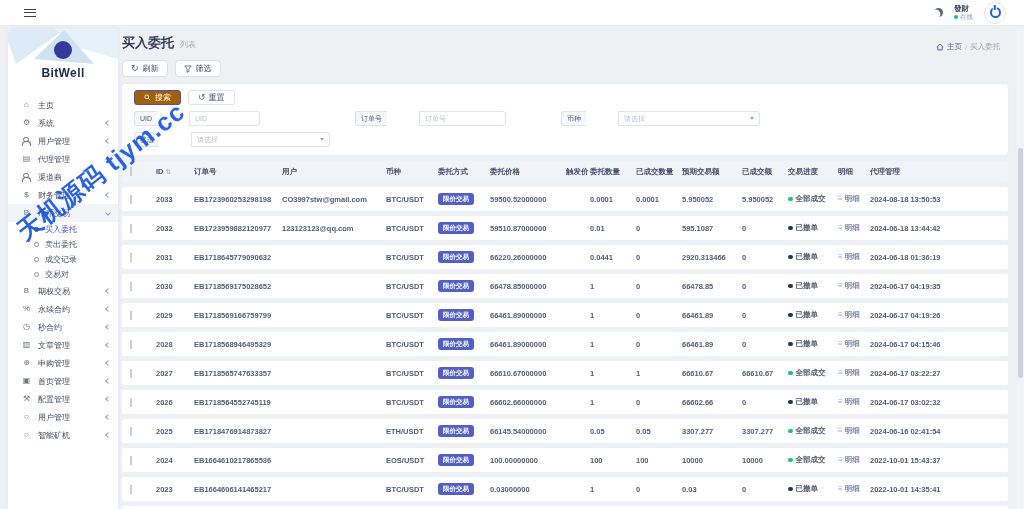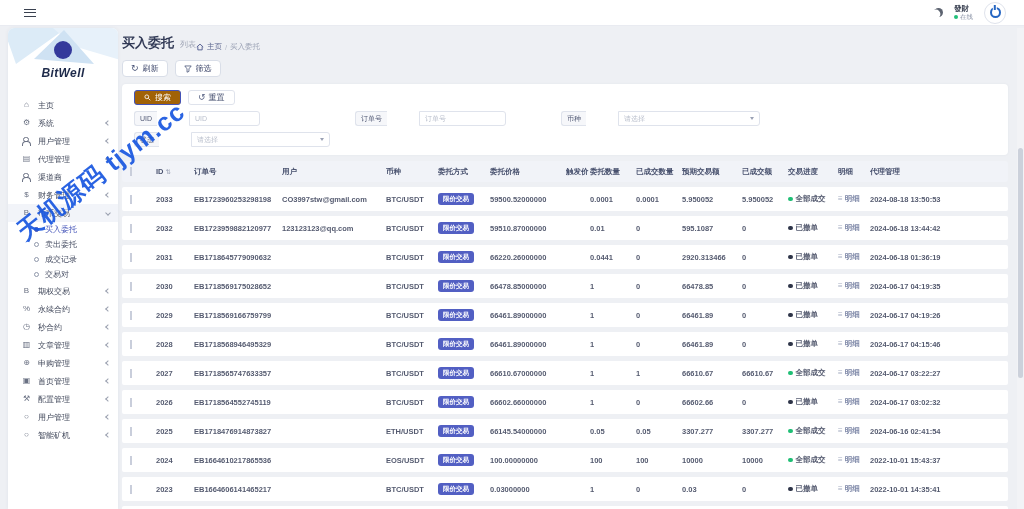--- a/index.html
+++ b/index.html
@@ -15,21 +15,21 @@
   .userblock{display:flex;flex-direction:column;align-items:flex-start;line-height:1.1;}
   .username{font-size:7.5px;color:#3a4152;font-weight:700;}
   .userstatus{font-size:6.5px;color:#8a92a5;display:flex;align-items:center;gap:2px;}
   .dot-green{width:4px;height:4px;border-radius:50%;background:#22c07a;display:inline-block;}
   .avatar{width:22px;height:22px;border-radius:50%;background:#fff;border:1px solid #dfe3ec;display:flex;align-items:center;justify-content:center;}
   .pwr{width:11px;height:11px;border:2.4px solid #2465c2;border-radius:50%;position:relative;}
   .pwr::after{content:"";position:absolute;top:-4.5px;left:50%;transform:translateX(-50%);width:2.4px;height:5.5px;background:#2465c2;box-shadow:0 0 0 1px #fff;}
 
   
   .sidebar{position:absolute;top:28px;left:8px;width:110px;bottom:0;background:#fff;border-radius:6px 6px 0 0;box-shadow:0 0 4px rgba(40,50,80,.06);z-index:10;overflow:hidden;}
-  .logo{height:64px;position:relative;overflow:hidden;font-style:italic;}
+  .logo{height:64px;position:relative;overflow:hidden;}
   .logo .wash1{position:absolute;left:-6px;top:-4px;width:70px;height:40px;background:#dcebf7;clip-path:polygon(0 0,100% 0,20% 100%);}
   .logo .wash2{position:absolute;right:-8px;top:-6px;width:80px;height:44px;background:#e7f1fa;clip-path:polygon(0 0,100% 0,100% 90%,35% 55%);}
   .logo .wash3{position:absolute;left:26px;top:2px;width:60px;height:34px;background:#cfe2f3;clip-path:polygon(50% 0,100% 100%,0 85%);}
   .logo-dot{position:absolute;left:50%;top:13px;transform:translateX(-50%);width:18px;height:18px;border-radius:50%;background:#34399b;}
   .brand{position:absolute;left:0;right:0;top:38px;text-align:center;font-size:12px;font-weight:700;color:#1e2a4a;letter-spacing:.4px;}
   .nav{padding-top:4px;}
   .nav-item{height:18px;display:flex;align-items:center;padding:0 8px 0 13px;cursor:pointer;}
   .nav-item.open{background:#f2f4f9;}
   .nav-ico{width:11px;font-size:8px;color:#6a7183;text-align:center;margin-right:6px;flex:0 0 11px;line-height:1;}
   .nav-label{font-size:8px;color:#3f4659;flex:1;white-space:nowrap;}
@@ -41,21 +41,21 @@
   .sub-circle{width:5px;height:5px;border:1px solid #8f97aa;border-radius:50%;margin-right:6px;flex:0 0 5px;background:#fff;}
   .sub-label{font-size:8px;color:#474e63;white-space:nowrap;}
   .sub-item.active .sub-label{color:#4353b8;}
   .sub-item.active .sub-circle{border-color:#4353b8;background:#4353b8;}
   .ico-person{position:relative;width:9px;height:9px;display:inline-block;}
   .ico-person::before{content:"";position:absolute;top:0;left:2.4px;width:3.6px;height:3.6px;border:1px solid #6a7183;border-radius:50%;}
   .ico-person::after{content:"";position:absolute;bottom:0;left:.6px;width:7px;height:3.4px;border:1px solid #6a7183;border-bottom:none;border-radius:4px 4px 0 0;}
 
   
   .main{position:absolute;top:26px;left:122px;width:886px;bottom:0;}
-  .pagehead{display:flex;align-items:flex-end;margin-top:8px;height:18px;}
+  .pagehead{display:flex;align-items:flex-end;justify-content:space-between;margin-top:8px;height:18px;}
   .ptitle{font-size:13px;font-weight:700;color:#323a56;}
   .psub{font-size:8px;color:#a0a6b6;margin-left:6px;font-weight:400;}
   .crumbs{font-size:7.5px;color:#58628c;display:flex;align-items:center;gap:3px;margin-right:8px;}
   .crumb-cur{color:#9aa1b4;}
   .crumb-sep{color:#b7bcc9;}
   .crumb-home svg{width:8px;height:8px;display:block;}
   .toolbar{margin-top:8px;display:flex;gap:7px;}
   .btn-outline{display:inline-flex;align-items:center;gap:4px;background:#fff;border:1px solid #d9dee8;border-radius:4px;height:17px;padding:0 8px;font-size:8px;color:#333d63;cursor:pointer;}
   .btn-outline .bi{font-size:9px;color:#4a5578;line-height:1;}
   .btn-outline svg{width:8px;height:8px;}

